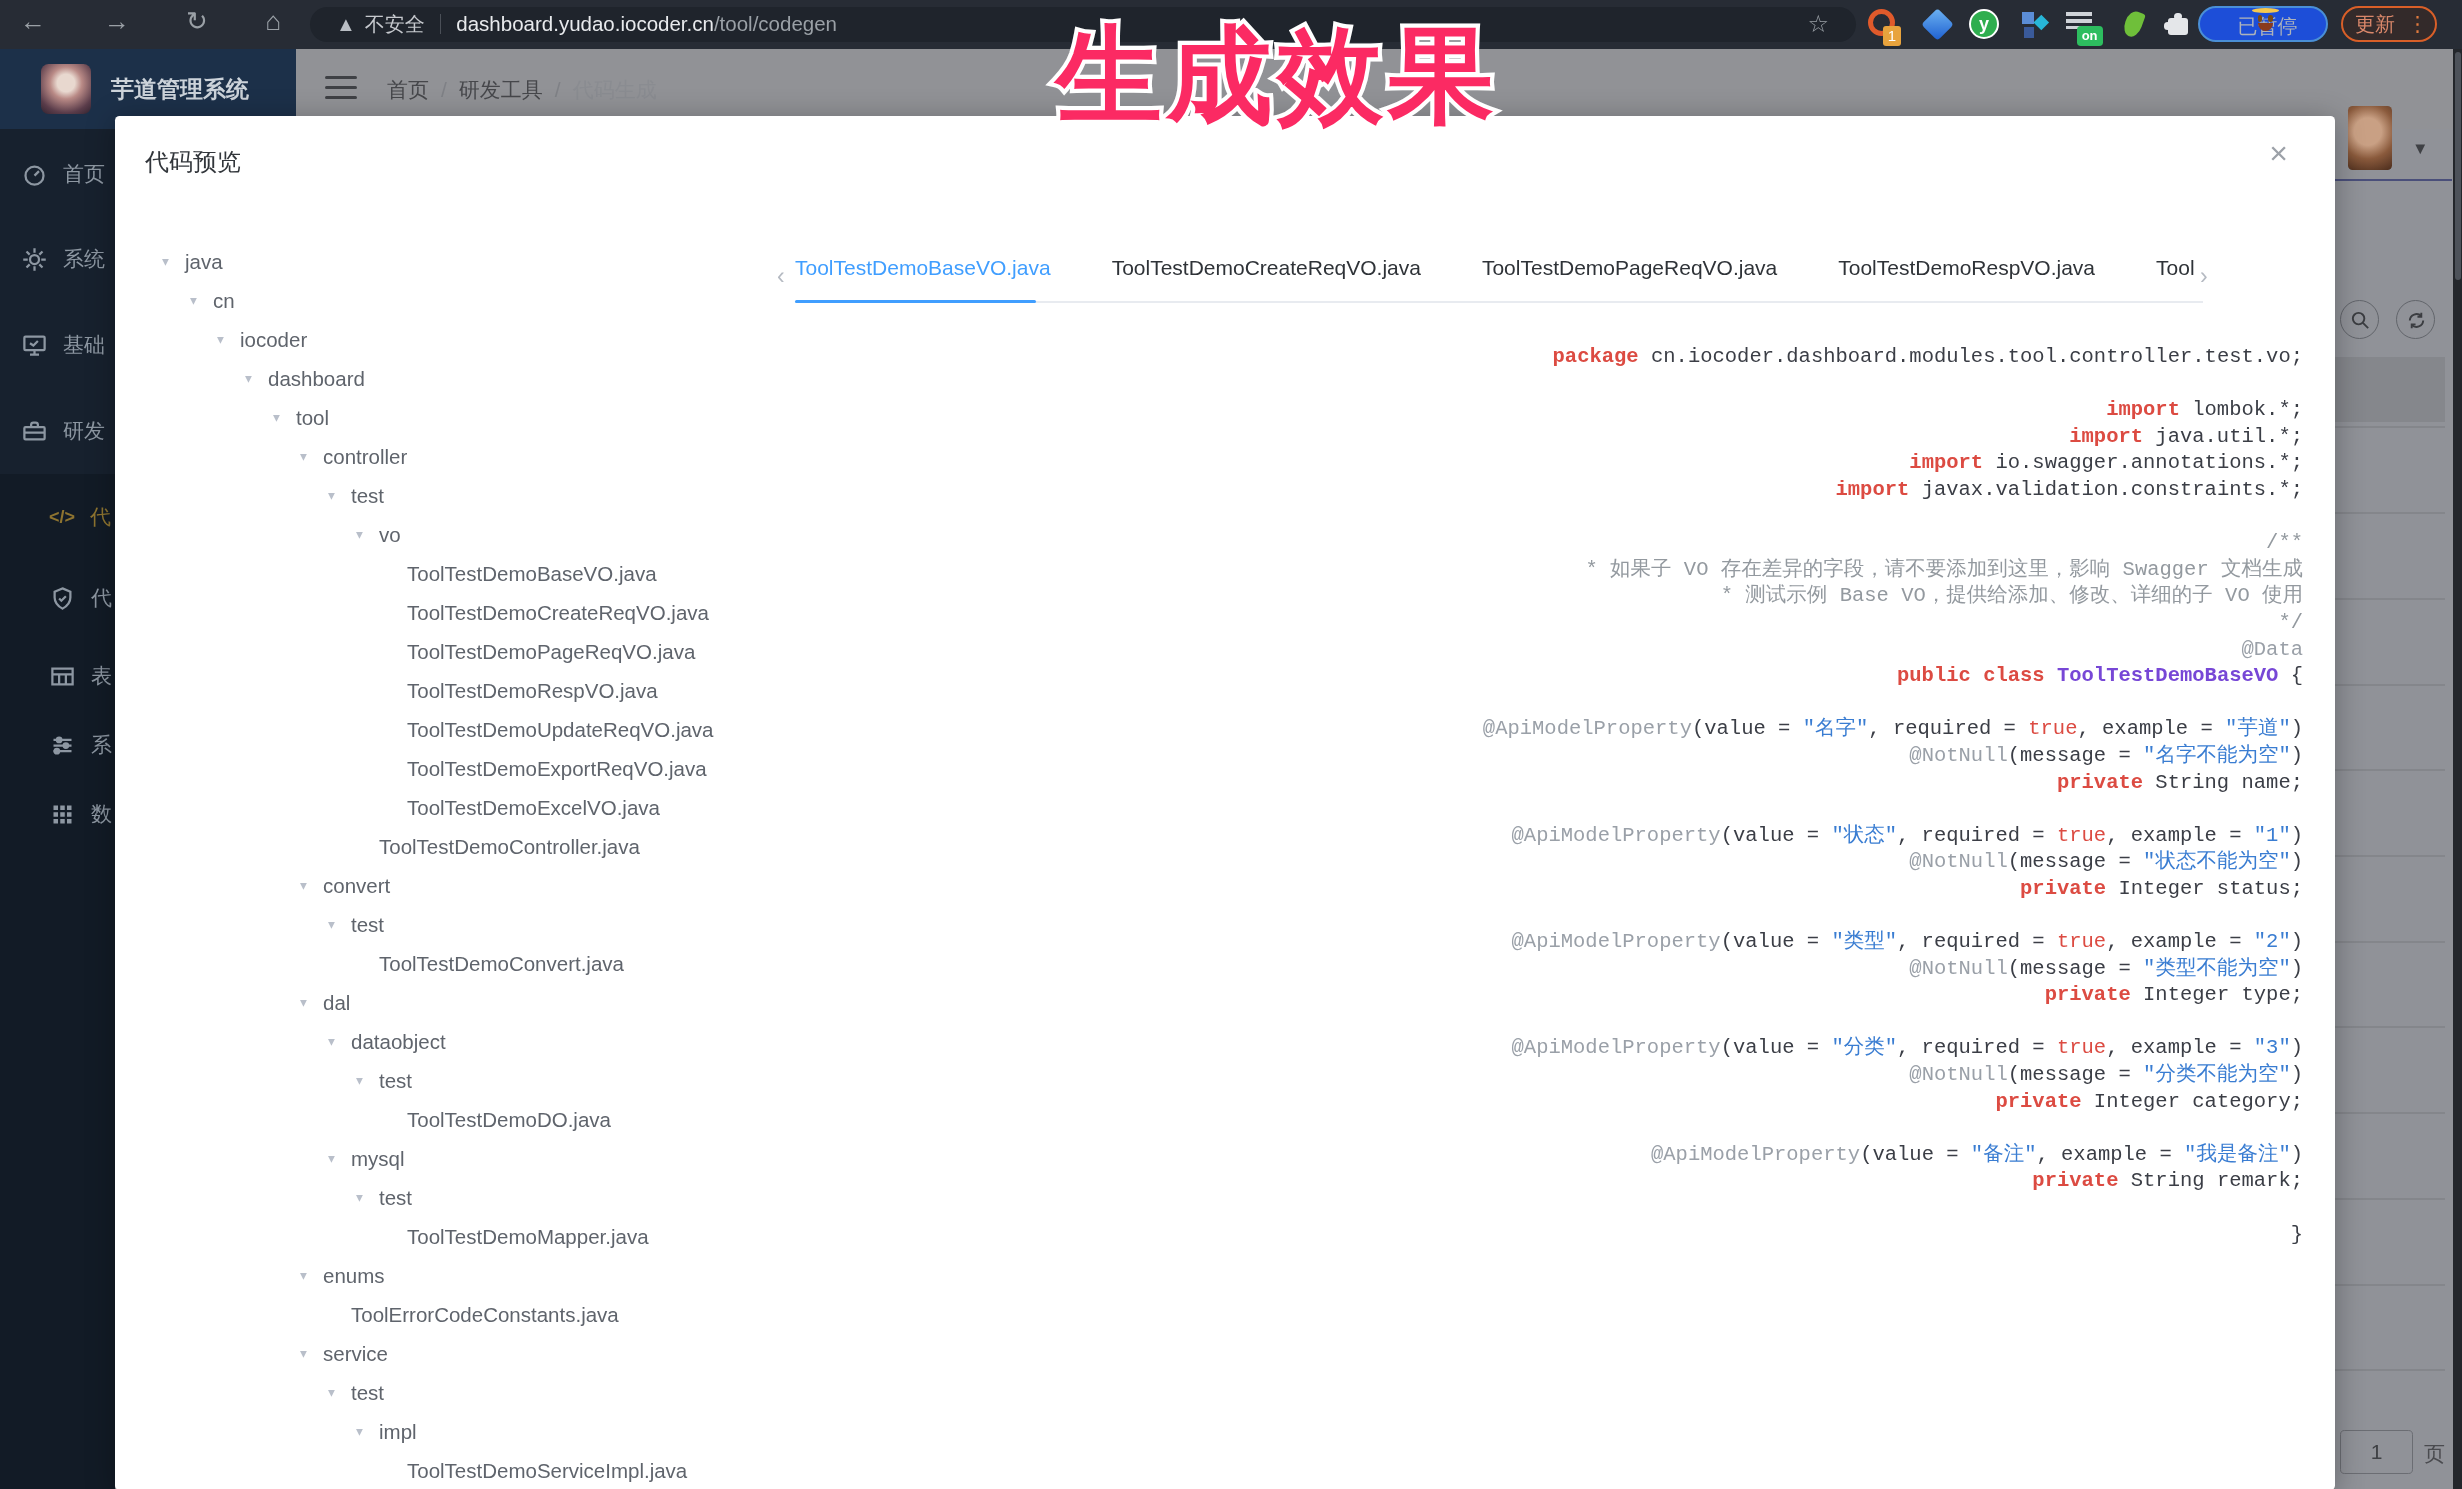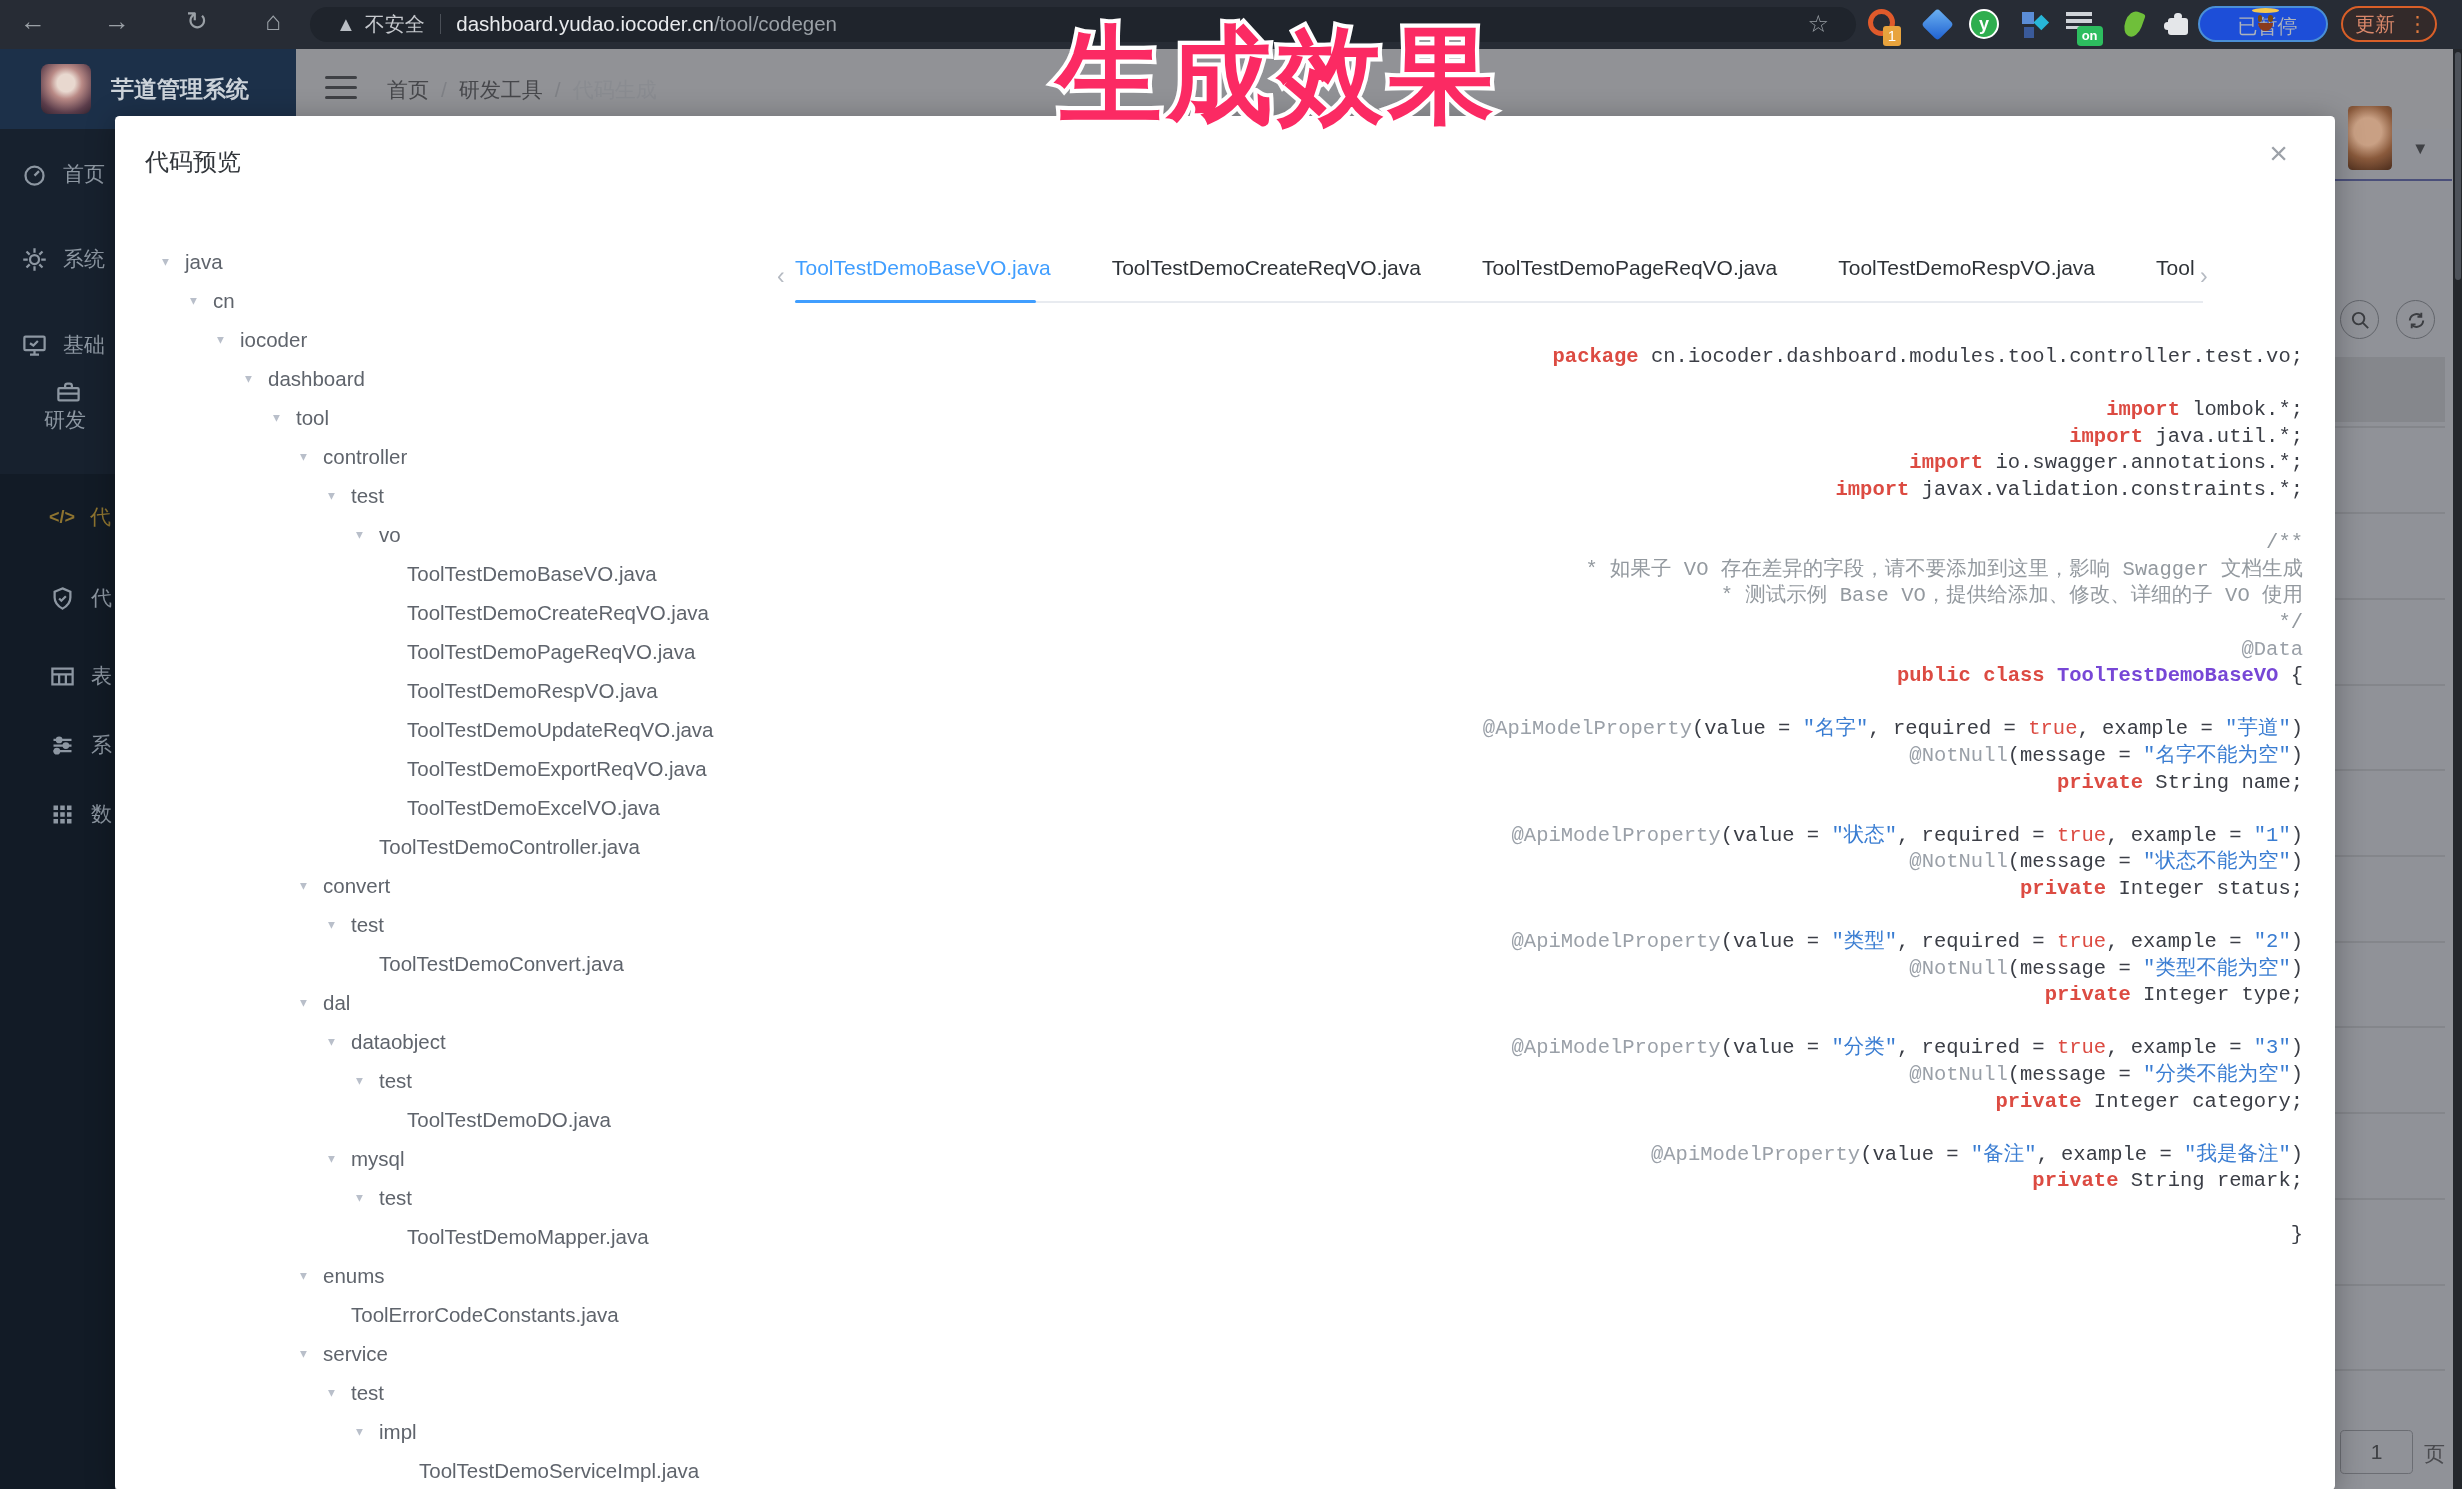--- a/index.html
+++ b/index.html
@@ -247,21 +247,21 @@
       </div>
       <div class="sb-item" style="top: 182px;">
         <span class="ic">
           <svg viewBox="0 0 24 24" fill="none" stroke="currentColor" stroke-width="2">
             <rect x="3" y="4" width="18" height="12" rx="1"></rect>
             <path d="M12 16v4M8 20h8M8 10l3 2 4-4"></path>
           </svg>
         </span>
         <span class="lb">基础</span>
       </div>
-      <div class="sb-item" style="top: 250px; flex-direction: column;">
+      <div class="sb-item" style="top: 268px;">
         <span class="ic">
           <svg viewBox="0 0 24 24" fill="none" stroke="currentColor" stroke-width="2">
             <rect x="3" y="8" width="18" height="11" rx="1"></rect>
             <path d="M9 8V6a2 2 0 0 1 2-2h2a2 2 0 0 1 2 2v2M3 13h18"></path>
           </svg>
         </span>
         <span class="lb">研发</span>
       </div>
       <div class="sb-item sub active" style="top: 354px;">
         <span class="ic txt">&lt;/&gt;</span>
@@ -464,21 +464,21 @@
           <span>service</span>
         </div>
         <div class="tree-row" style="padding-left: 213px;">
           <span class="caret">▾</span>
           <span>test</span>
         </div>
         <div class="tree-row" style="padding-left: 241px;">
           <span class="caret">▾</span>
           <span>impl</span>
         </div>
-        <div class="tree-row" style="padding-left: 269px; margin-left: 12px;">
+        <div class="tree-row" style="padding-left: 269px;">
           <span class="nocaret"></span>
           <span>ToolTestDemoServiceImpl.java</span>
         </div>
       </div>
 
     <div id="tabbar">
       <div id="tab-scroll-left">‹</div>
       <div id="tab-list">
           <span class="tab active">ToolTestDemoBaseVO.java</span>
           <span class="tab">ToolTestDemoCreateReqVO.java</span>

